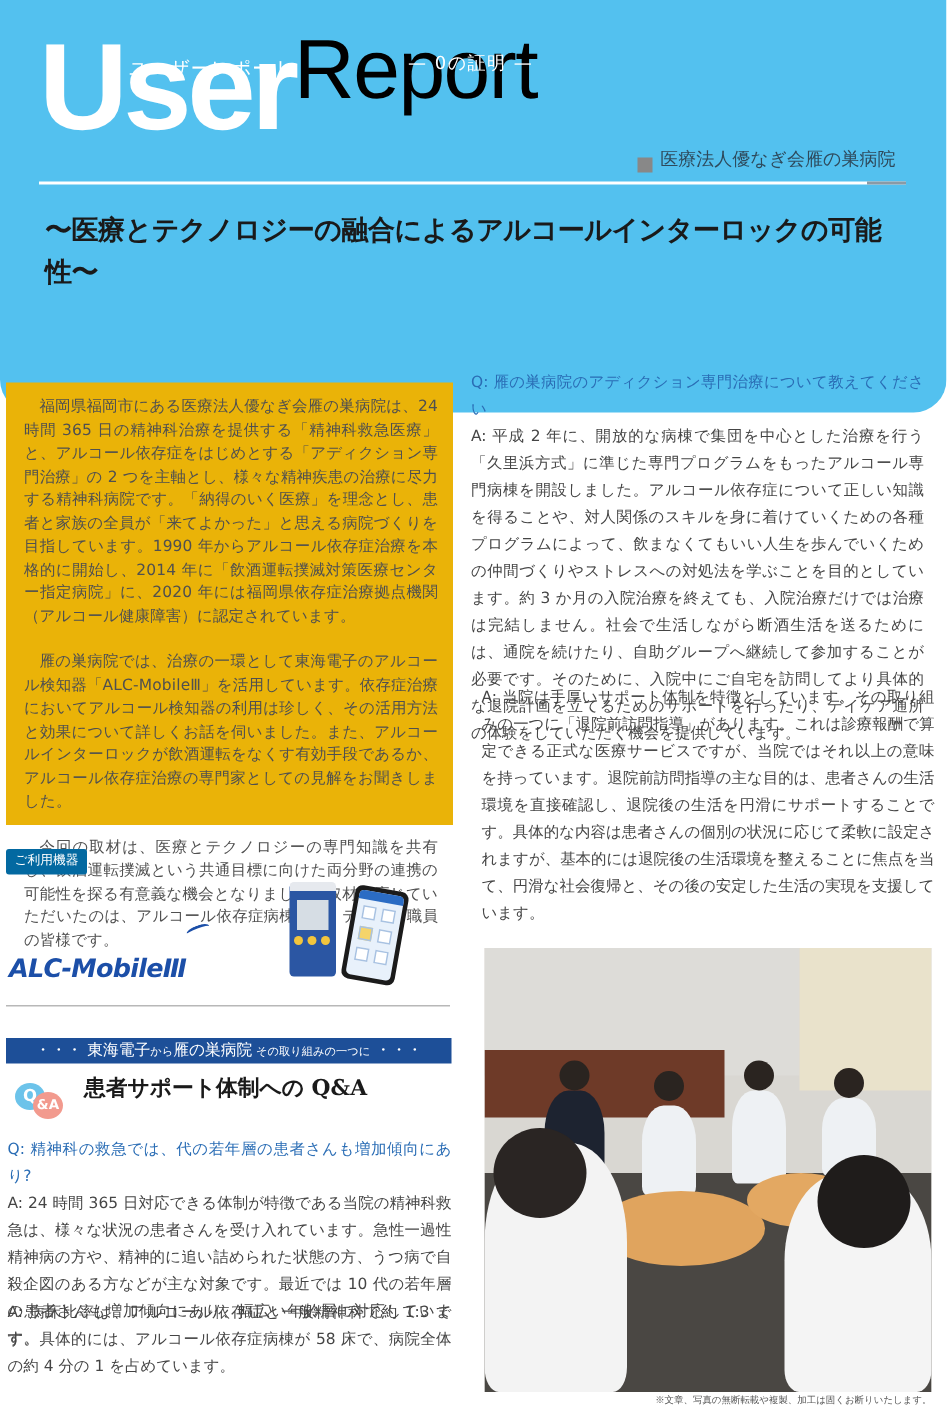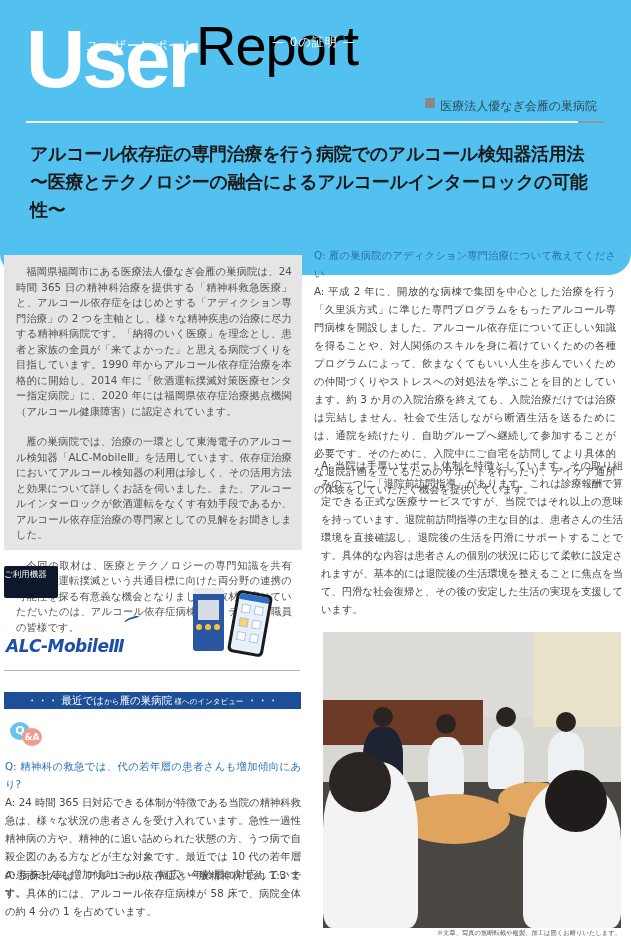--- a/index.html
+++ b/index.html
@@ -22,49 +22,49 @@
     color: #000000; font-weight: normal; letter-spacing: -1px;
   }
   .brand-kana {
     position: absolute; left: 86px; top: 37px; font-size: 13px; color: #ffffff; letter-spacing: 0.5px;
   }
   .brand-tag {
     position: absolute; left: 272px; top: 34px; font-size: 12px; color: #ffffff; letter-spacing: 1px;
   }
   .hospital {
     position: absolute; right: 34px; top: 98px; font-size: 12px; color: #2e4a5c;
-    display: flex; align-items: flex-start; gap: 5px;
+    display: flex; align-items: flex-end; gap: 5px;
   }
   .hospital .sq { display: inline-block; width: 10px; height: 10px; background: #888; }
   .banner-rule {
     position: absolute; left: 26px; top: 121px; width: 578px; height: 2px; background: #ffffff;
   }
   .banner-rule-tail {
     position: absolute; left: 578px; top: 121px; width: 26px; height: 2px; background: #8a9aa5;
   }
   .headline {
     position: absolute; left: 30px; top: 140px; width: 580px;
     font-family: "DejaVu Serif", "Liberation Serif", serif; font-size: 18px; line-height: 28px;
     color: #1a1a1a; font-weight: bold; letter-spacing: -0.3px;
   }
 
   
   .intro-box {
     position: absolute; left: 4px; top: 255px; width: 298px; height: 295px;
-    background: #e5e5e5; padding: 9px 10px 8px 12px;
+    background: #eab308; padding: 9px 10px 8px 12px;
   }
   .intro-box p {
     font-size: 10.3px; line-height: 15.5px; color: #505050; text-indent: 1em;
     text-align: justify; margin-bottom: 15px; letter-spacing: 0.1px;
   }
   .intro-box p:last-child { margin-bottom: 0; }
 
   .device-label {
-    position: absolute; left: 4px; top: 566px; width: 54px; height: 32px;
-    background: #0f172a; color: #ffffff; font-size: 8.5px; line-height: 17px; text-align: left; border-radius: 2px;
+    position: absolute; left: 4px; top: 566px; width: 54px; height: 17px;
+    background: #0369a1; color: #ffffff; font-size: 8.5px; line-height: 17px; text-align: center; border-radius: 2px;
   }
   .alc-logo {
     position: absolute; left: 6px; top: 620px;
     font-family: "DejaVu Sans", sans-serif; font-style: italic; font-weight: bold;
     font-size: 17px; color: #1c4fa8; letter-spacing: -0.5px; margin-top: 16px;
   }
   .alc-swoosh {
     position: absolute; left: 124px; top: 617px; width: 16px; height: 6px;
     border-top: 2px solid #1c4fa8; border-radius: 50% 50% 0 0; transform: rotate(-20deg);
   }
@@ -148,21 +148,20 @@
   <div class="brand-report">Report</div>
   <div class="brand-kana">ユーザーレポート</div>
   <div class="brand-tag">— 0の証明 —</div>
   <div class="hospital">
     <span class="sq"></span>
     <span>医療法人優なぎ会雁の巣病院</span>
   </div>
   <div class="banner-rule"></div>
   <div class="banner-rule-tail"></div>
   <h1 class="headline">
-    <div>アルコール依存症の専門治療を行う病院でのアルコール検知器活用法</div>
     <div>〜医療とテクノロジーの融合によるアルコールインターロックの可能性〜</div>
   </h1>
 </header>
 
 <section class="intro-box">
   <p>福岡県福岡市にある医療法人優なぎ会雁の巣病院は、24時間 365 日の精神科治療を提供する「精神科救急医療」と、アルコール依存症をはじめとする「アディクション専門治療」の 2 つを主軸とし、様々な精神疾患の治療に尽力する精神科病院です。「納得のいく医療」を理念とし、患者と家族の全員が「来てよかった」と思える病院づくりを目指しています。1990 年からアルコール依存症治療を本格的に開始し、2014 年に「飲酒運転撲滅対策医療センター指定病院」に、2020 年には福岡県依存症治療拠点機関（アルコール健康障害）に認定されています。</p>
   <p>雁の巣病院では、治療の一環として東海電子のアルコール検知器「ALC-MobileⅢ」を活用しています。依存症治療においてアルコール検知器の利用は珍しく、その活用方法と効果について詳しくお話を伺いました。また、アルコールインターロックが飲酒運転をなくす有効手段であるか、アルコール依存症治療の専門家としての見解をお聞きしました。</p>
   <p>今回の取材は、医療とテクノロジーの専門知識を共有し、飲酒運転撲滅という共通目標に向けた両分野の連携の可能性を探る有意義な機会となりました。取材に応じていただいたのは、アルコール依存症病棟職員、デイケア職員の皆様です。</p>
 </section>
 
@@ -184,28 +183,29 @@
     <div class="tile" style="left:4px;top:24px;background:#f5d46a"></div>
     <div class="tile" style="left:17px;top:24px"></div>
     <div class="tile" style="left:4px;top:38px"></div>
     <div class="tile" style="left:17px;top:38px"></div>
   </div>
 </div>
 
 <div class="left-rule"></div>
 
 <div class="interview-bar">
-  <span>・・・ 最近では</span><span class="small">から</span><span>雁の巣病院</span><span class="small"> 様へのインタビュー</span><span> ・・・</span>
+  <span>・・・ 東海電子</span><span class="small">から</span><span>雁の巣病院</span><span class="small"> その取り組みの一つに</span><span> ・・・</span>
 </div>
 
 <div class="qa-badge">
   <div class="b1">Q</div>
   <div class="b2">&amp;A</div>
 </div>
 <h2 class="qa-title">
+  <div>患者サポート体制への Q&amp;A</div>
 </h2>
 
 <div class="qa qa-left-1">
   <div class="q">Q: 精神科の救急では、代の若年層の患者さんも増加傾向にあり?</div>
   <div class="a">A: 24 時間 365 日対応できる体制が特徴である当院の精神科救急は、様々な状況の患者さんを受け入れています。急性一過性精神病の方や、精神的に追い詰められた状態の方、うつ病で自殺企図のある方などが主な対象です。最近では 10 代の若年層の患者さんも増加傾向にあり、幅広い年齢層に対応しています。</div>
 </div>
 <div class="qa qa-left-2">
   <div class="a">A: 病床比率は、アルコール依存症と一般精神科で約 1:3 です。具体的には、アルコール依存症病棟が 58 床で、病院全体の約 4 分の 1 を占めています。</div>
 </div>
 <div class="qa qa-right-1">

